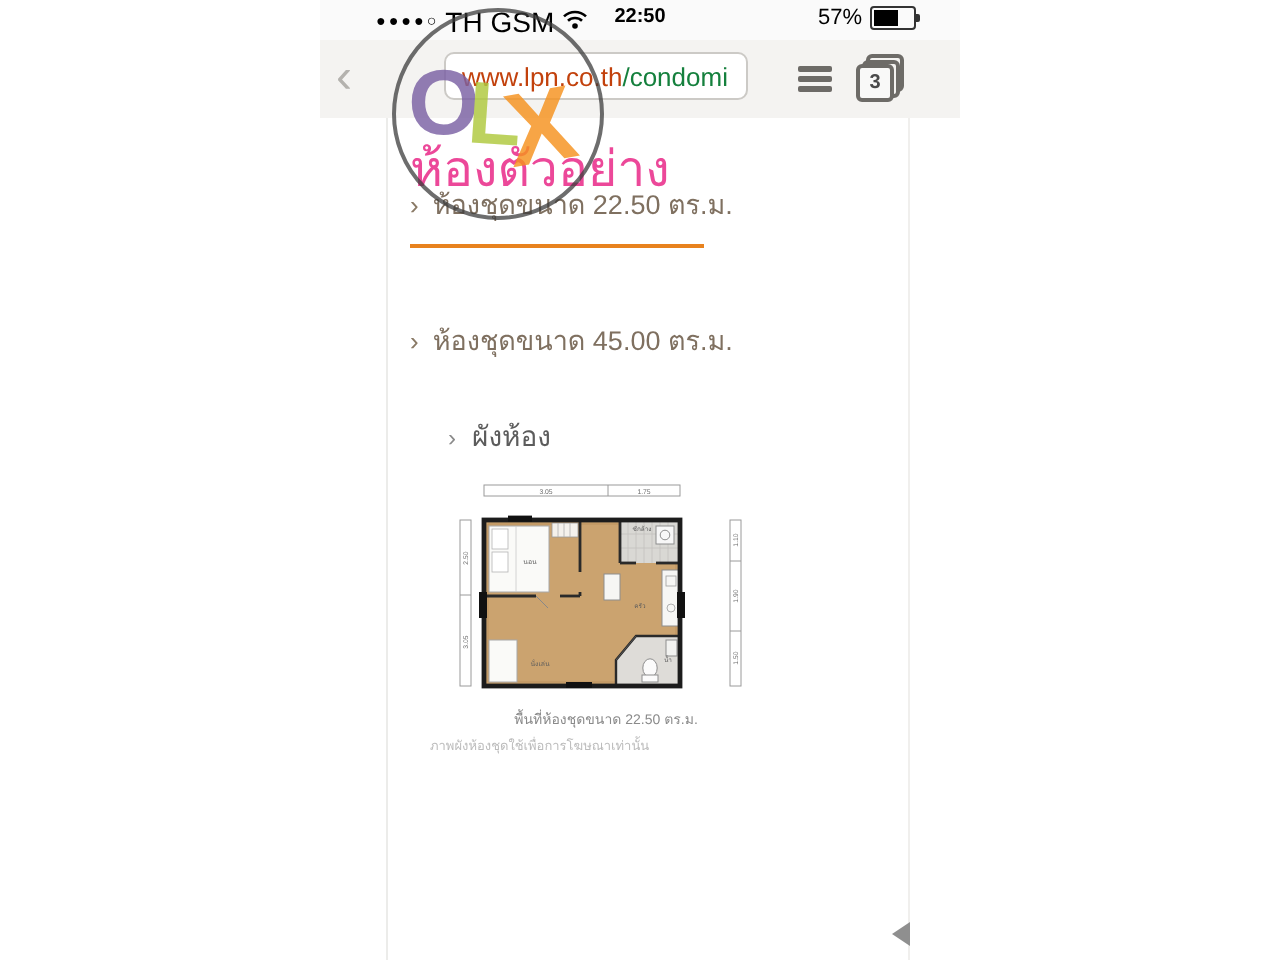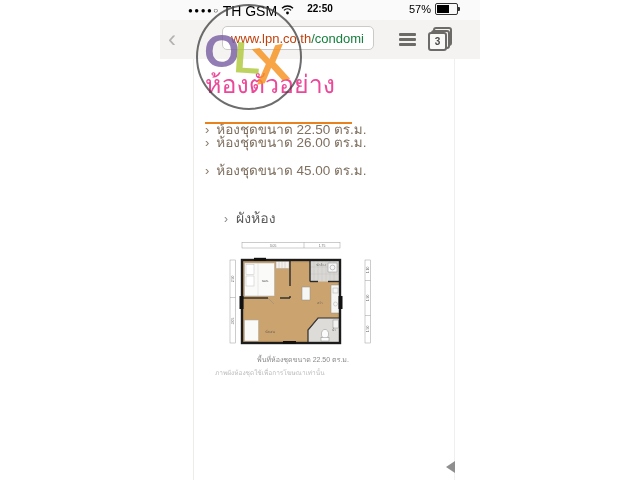--- a/index.html
+++ b/index.html
@@ -59,21 +59,21 @@
 
   
   .content{position:absolute;left:0;top:59px;width:100%;bottom:0;background:#fff;}
   .col-border-left{position:absolute;left:33px;top:0;bottom:0;width:1px;background:#ececea;}
   .col-border-right{position:absolute;left:294px;top:0;bottom:0;width:1px;background:#f0efed;}
 
   .page-title{position:absolute;left:45px;top:5px;font-size:25px;font-weight:normal;color:#ec4899;}
 
   .menu-item{position:absolute;left:45px;font-size:13.5px;color:#7f7060;white-space:nowrap;}
   .menu-item .marker{color:#8a7a66;margin-right:7px;font-size:13px;}
-  .mi-0{top:59px;}
+  .mi-0{top:32px;}
   .mi-1{top:72px;}
   .mi-2{top:100px;text-align:center;}
   .active-underline{position:absolute;left:45px;top:63px;width:147px;height:2px;background:#e8821e;}
 
   .section-row{position:absolute;left:50px;top:148px;font-size:14px;color:#5c5c5c;margin-left:14px;}
   .section-row .marker{color:#8a8a8a;margin-right:8px;font-size:12px;}
 
   .floorplan{position:absolute;left:68px;top:181px;width:150px;height:112px;}
   .fp-caption{position:absolute;left:60px;top:295px;width:166px;text-align:center;font-size:7px;color:#8a8a8a;}
   .fp-disclaimer{position:absolute;left:55px;top:309px;font-size:6.5px;color:#bcbcbc;}
@@ -142,23 +142,20 @@
     <div class="col-border-left"></div>
     <div class="col-border-right"></div>
 
     <div class="page-title">ห้องตัวอย่าง</div>
 
     <div class="menu-item mi-0">
       <span class="marker">›</span><span>ห้องชุดขนาด 22.50 ตร.ม.</span>
     </div>
     <div class="active-underline"></div>
 
-    <div class="menu-item mi-1">
-      <span class="marker">›</span><span>ห้องชุดขนาด 26.00 ตร.ม.</span>
-    </div>
     <div class="menu-item mi-2">
       <span class="marker">›</span><span>ห้องชุดขนาด 45.00 ตร.ม.</span>
     </div>
 
     <div class="section-row">
       <span class="marker">›</span><span>ผังห้อง</span>
     </div>
 
     <div class="floorplan">
       <svg width="150" height="112" viewBox="0 0 150 112">

